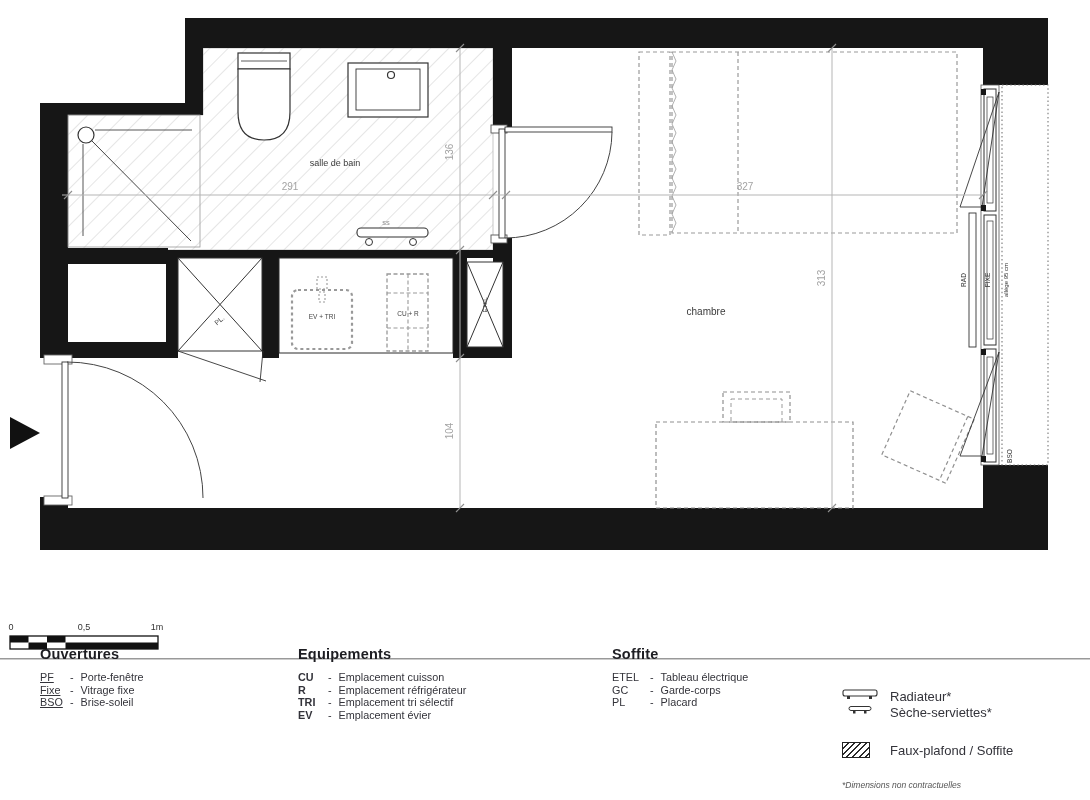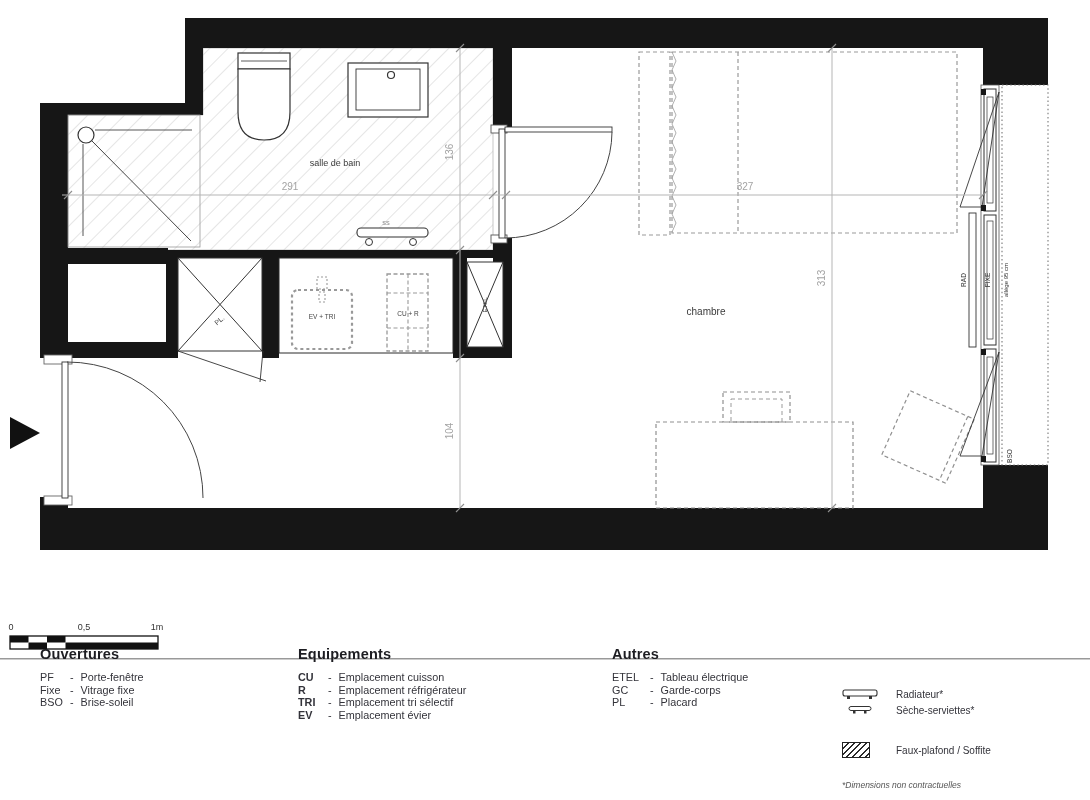--- a/index.html
+++ b/index.html
@@ -6,27 +6,27 @@
   body{width:1090px;height:800px;position:relative;overflow:hidden;
        font-family:"Liberation Sans", sans-serif;color:#26262b;}
   #stage{position:absolute;inset:0;border-radius:15px;}
   svg{position:absolute;left:0;top:0;}
   
   .legend-section{position:absolute;top:646px;}
   .legend-section h3{margin:0 0 9px 0;font-size:14.5px;font-weight:bold;color:#1d1d22;letter-spacing:.2px;}
   .legend-row{display:flex;font-size:10.8px;line-height:12.6px;color:#33333a;}
   .legend-row .abbr{display:inline-block;}
   .legend-row .dash{display:inline-block;margin:0 7px 0 4px;}
-  #sec-ouvertures .abbr{width:26px;}
+  #sec-ouvertures .abbr{width:26px;text-decoration:underline;}
   #sec-equipements .abbr{width:26px;font-weight:bold;}
   #sec-autres .abbr{width:34px;}
   .symbols{position:absolute;left:842px;top:689px;width:240px;}
   .symbol-row{position:absolute;left:0;display:flex;align-items:center;}
   .symbol-row .sym{width:40px;display:flex;align-items:center;}
-  .symbol-row .sym-label{font-size:10px;color:#33333a;margin-left:14px;}
+  .symbol-row .sym-label{font-size:13px;color:#33333a;margin-left:8px;}
   #symbol-row-0{top:0;}
   #symbol-row-1{top:16px;}
   #symbol-row-2{top:53px;justify-content:space-between;}
   .swatch-hatch{width:26px;height:14px;border:1.2px solid #222;
      background:repeating-linear-gradient(135deg,#fff 0 3px,#2a2a2a 3px 4.4px);}
   .footnote{position:absolute;left:842px;top:780px;font-size:8.5px;font-style:italic;color:#555;text-align:center;}
 </style>
 </head>
 <body>
 
@@ -259,21 +259,21 @@
     <span class="lbl">Emplacement tri sélectif</span>
   </div>
   <div class="legend-row">
     <span class="abbr">EV</span>
     <span class="dash">-</span>
     <span class="lbl">Emplacement évier</span>
   </div>
 </div>
 
 <div class="legend-section" id="sec-autres" style="left:612px">
-  <h3>Autres</h3>
+  <h3>Soffite</h3>
   <div class="legend-row">
     <span class="abbr">ETEL</span>
     <span class="dash">-</span>
     <span class="lbl">Tableau électrique</span>
   </div>
   <div class="legend-row">
     <span class="abbr">GC</span>
     <span class="dash">-</span>
     <span class="lbl">Garde-corps</span>
   </div>

